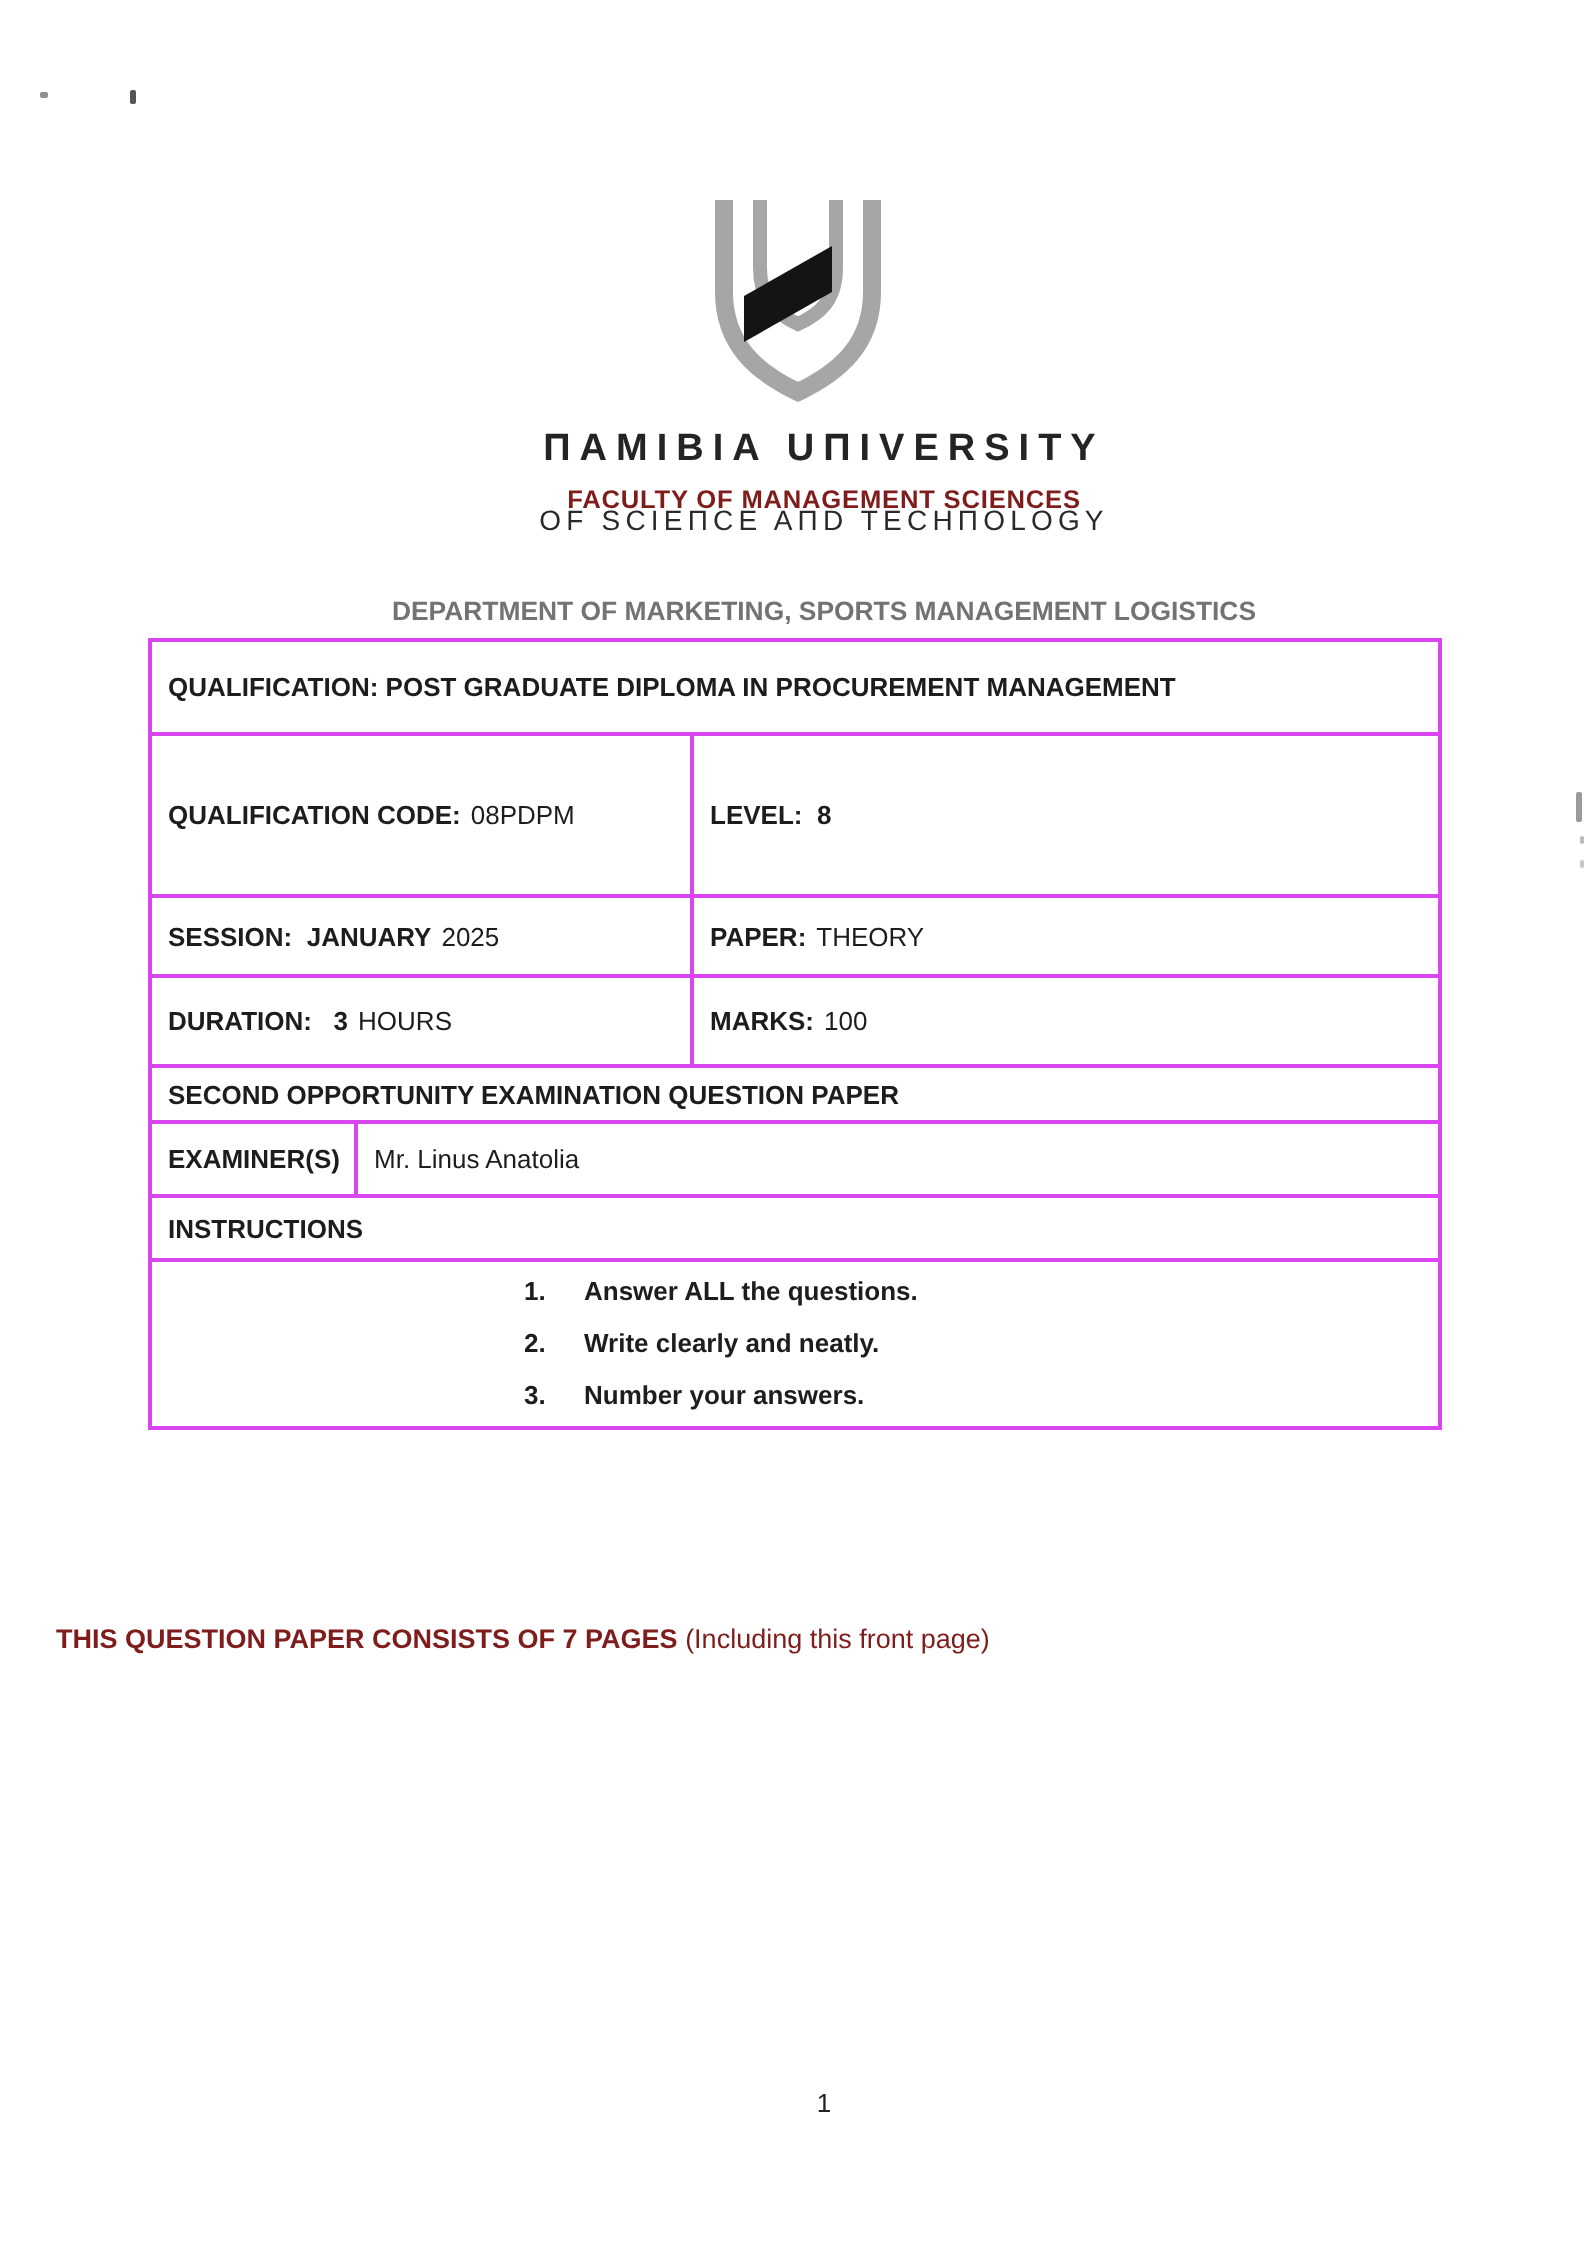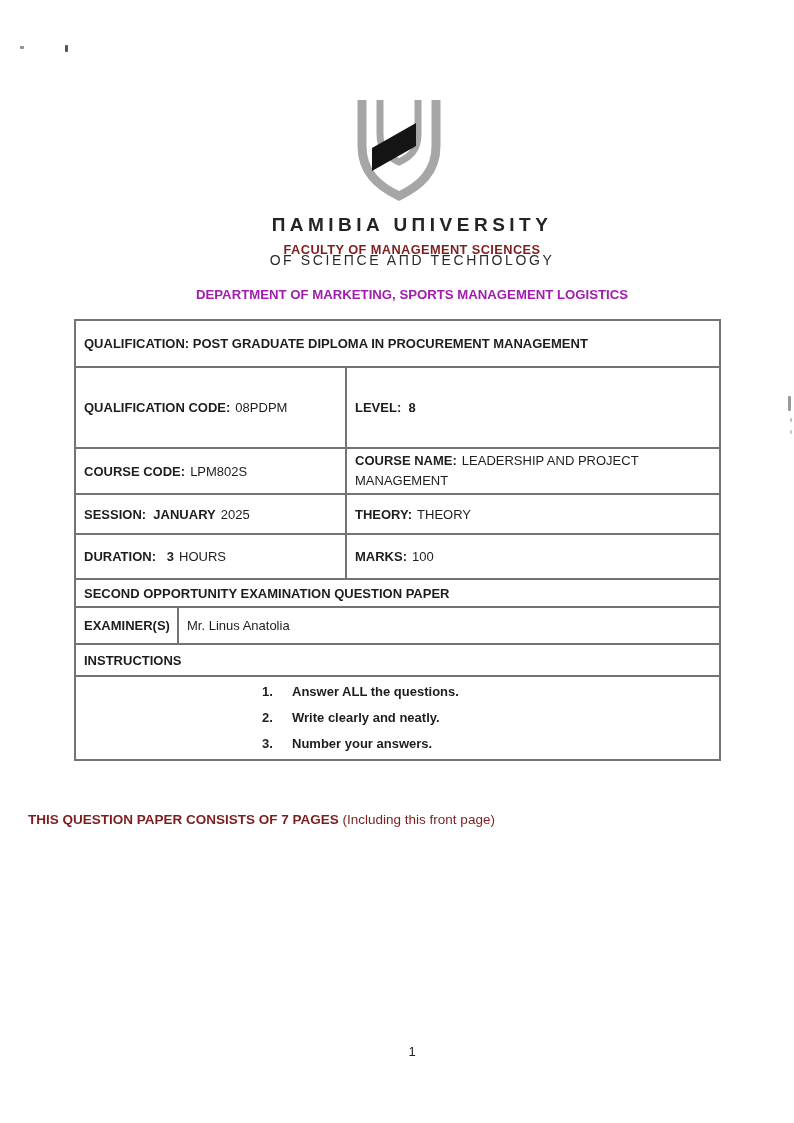--- a/index.html
+++ b/index.html
@@ -20,30 +20,30 @@
   .edge-dash{left:788px;top:396px;width:3px;height:15px;background:#9a9a9a;}
   .edge-dot1{left:790px;top:418px;width:2px;height:4px;background:#bcbcbc;}
   .edge-dot2{left:790px;top:430px;width:2px;height:4px;background:#c4c4c4;}
 
   
   .logo-svg{position:absolute;left:338px;top:94px;width:122px;height:114px;}
   .hdr{position:absolute;left:30px;width:764px;text-align:center;white-space:nowrap;}
   .uni-line1{top:214px;font-size:19px;font-weight:bold;letter-spacing:4.5px;color:#242424;}
   .uni-line2{top:252px;font-size:14px;letter-spacing:2.6px;color:#2a2a2a;}
   .uni-line3{top:242px;font-size:12.8px;font-weight:bold;letter-spacing:0.4px;color:#7f1d1d;}
-  .dept-line{top:287px;font-size:13.2px;font-weight:bold;color:#a21caf;}
+  .dept-line{top:298px;font-size:13.2px;font-weight:bold;color:#737373;}
 
   
   .doc-table{
     position:absolute;left:74px;top:319px;width:645px;
     border-collapse:collapse;table-layout:fixed;
     font-size:13px;color:#1d1d1d;
   }
   .doc-table td{
-    border:2px solid #737373;
+    border:2px solid #d946ef;
     padding:2px 8px;
     vertical-align:middle;
     overflow:hidden;
   }
   tr.r1{height:47px}  tr.r2{height:81px}  tr.r3{height:44px}
   tr.r4{height:40px}  tr.r5{height:45px}  tr.r6{height:28px}
   tr.r7{height:37px}  tr.r8{height:31px}  tr.r9{height:32px}
   tr.r10{height:80px}
   .b{font-weight:bold;white-space:pre-wrap;}
   .n{white-space:pre-wrap;margin-left:5px;}
@@ -94,34 +94,26 @@
       </td>
     </tr>
     <tr class="r2">
       <td colspan="2">
         <span class="b">QUALIFICATION CODE:</span><span class="n">08PDPM</span>
       </td>
       <td>
         <span class="b">LEVEL:  8</span><span class="n"></span>
       </td>
     </tr>
-    <tr class="r3">
-      <td colspan="2">
-        <span class="b">COURSE CODE:</span><span class="n">LPM802S</span>
-      </td>
-      <td class="course-name-cell">
-        <span class="b">COURSE NAME:</span><span class="n">LEADERSHIP AND PROJECT MANAGEMENT</span>
-      </td>
-    </tr>
     <tr class="r4">
       <td colspan="2">
         <span class="b">SESSION:  JANUARY</span><span class="n">2025</span>
       </td>
       <td>
-        <span class="b">THEORY:</span><span class="n">THEORY</span>
+        <span class="b">PAPER:</span><span class="n">THEORY</span>
       </td>
     </tr>
     <tr class="r5">
       <td colspan="2">
         <span class="b">DURATION:   3</span><span class="n">HOURS</span>
       </td>
       <td>
         <span class="b">MARKS:</span><span class="n">100</span>
       </td>
     </tr>

